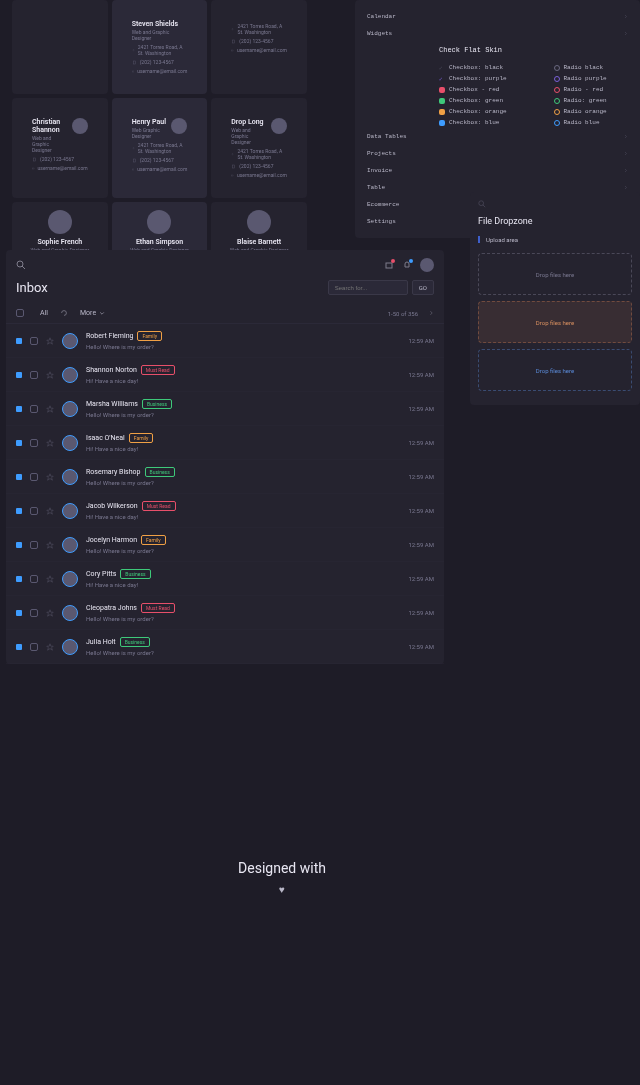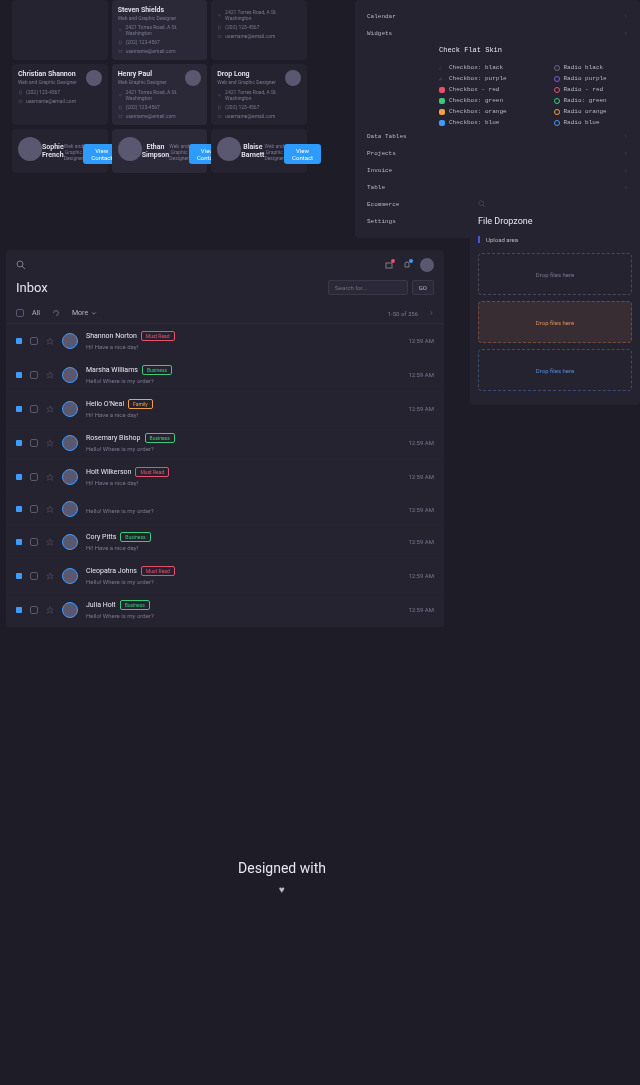--- a/index.html
+++ b/index.html
@@ -1,21 +1,21 @@
 <!DOCTYPE html>
 <html><head>
 <meta charset="utf-8">
 <style>
 *{box-sizing:border-box;margin:0;padding:0;}
 body{background:#1e1c27;color:#b9b7c8;font-family:-apple-system,Segoe UI,Roboto,sans-serif;font-size:7px;width:640px;height:1085px;position:relative;overflow:hidden;}
 .contacts-panel{position:absolute;left:0;top:0;width:320px;padding:0 12px;}
 .contact-grid{display:flex;flex-wrap:wrap;gap:4px;}
-.c-card{background:#25232f;border-radius:4px;padding:6px;width:calc(33.33% - 3px);}
+.c-card{background:#25232f;border-radius:4px;padding:20px;width:calc(33.33% - 3px);}
 .c-card.dark{background:#2b2938;}
-.c-card.v{display:flex;flex-direction:row;align-items:center;text-align:center;padding:8px 6px;}
+.c-card.v{display:flex;flex-direction:column;align-items:center;text-align:center;padding:8px 6px;}
 .c-row{display:flex;justify-content:space-between;align-items:flex-start;gap:4px;}
 .c-avatar{width:16px;height:16px;border-radius:50%;background:#5a5870;flex-shrink:0;}
 .c-avatar.lg{width:24px;height:24px;margin-bottom:4px;}
 .c-name{color:#e8e6f2;font-size:7px;font-weight:600;}
 .c-role{color:#7a7890;font-size:5px;margin-top:1px;}
 .c-line{color:#7a7890;font-size:5px;display:flex;align-items:center;gap:3px;margin-top:3px;}
 .c-ico{width:5px;height:5px;opacity:.5;}
 .c-btn{background:#2e9cff;color:#fff;font-size:6px;padding:3px 8px;border-radius:3px;margin-top:6px;display:inline-block;}
 .config-panel{position:absolute;left:355px;top:0;width:285px;background:#25232f;border-radius:4px;padding:8px 12px;font-family:Liberation Mono, monospace;}
 .cfg-row{display:flex;justify-content:space-between;align-items:center;padding:5px 0;font-size:6px;}
@@ -44,21 +44,21 @@
 .ib-badge.b::after{background:#3e9cff;}
 .ib-av{width:14px;height:14px;border-radius:50%;background:#5a5870;}
 .ib-hdr{display:flex;justify-content:space-between;align-items:center;padding:0 10px 8px;}
 .ib-title{color:#e8e6f2;font-size:13px;}
 .ib-search{display:flex;gap:4px;}
 .ib-search input{background:#2b2938;border:1px solid #3a3848;color:#8a88a0;font-size:6px;padding:3px 6px;border-radius:2px;width:80px;}
 .ib-go{background:#2b2938;border:1px solid #3a3848;color:#b9b7c8;font-size:6px;padding:3px 6px;border-radius:2px;}
 .ib-tools{display:flex;justify-content:space-between;align-items:center;padding:6px 10px;border-bottom:1px solid #2b2938;}
 .ib-tl{display:flex;align-items:center;gap:12px;}
 .ib-cb{width:8px;height:8px;border:1px solid #5a5870;border-radius:2px;}
-.ib-all{display:flex;align-items:center;gap:8px;font-size:7px;}
+.ib-all{display:flex;align-items:center;gap:16px;font-size:7px;}
 .ib-more{display:flex;align-items:center;gap:3px;font-size:7px;}
 .ib-pg{display:flex;align-items:center;gap:10px;font-size:6px;color:#7a7890;}
 .ib-chev{width:6px;height:6px;opacity:.5;}
 .ib-row{display:flex;align-items:center;padding:7px 10px;gap:8px;border-bottom:1px solid rgba(43,41,56,.4);}
 .ib-row .ib-cb{flex-shrink:0;}
 .ib-star{width:8px;height:8px;opacity:.4;flex-shrink:0;}
 .ib-ra{width:16px;height:16px;border-radius:50%;background:#5a5870;flex-shrink:0;border:1px solid #3e9cff;}
 .ib-msg{flex:1;}
 .ib-from{display:flex;align-items:center;gap:4px;}
 .ib-name{color:#e8e6f2;font-size:7px;}
@@ -395,20 +395,36 @@
   <div id="ib-list">
       <div class="ib-row">
         <div class="ib-mark"></div>
   <div class="ib-cb"></div>
   <svg class="ib-star" viewBox="0 0 10 10">
           <path d="M5 1 L6 4 L9 4 L7 6 L8 9 L5 7 L2 9 L3 6 L1 4 L4 4 Z" fill="none" stroke="#7a7890"></path>
         </svg>
   <div class="ib-ra"></div>
   <div class="ib-msg">
     <div class="ib-from">
+      <span class="ib-name">Robert Fleming</span>
+      <span class="ib-tag" style="color:#f0a045;border-color:#f0a045">Family</span>
+    </div>
+    <div class="ib-prev">Hello! Where is my order?</div>
+  </div>
+  <div class="ib-time">12:59 AM</div>
+      </div>
+      <div class="ib-row">
+        <div class="ib-mark"></div>
+  <div class="ib-cb"></div>
+  <svg class="ib-star" viewBox="0 0 10 10">
+          <path d="M5 1 L6 4 L9 4 L7 6 L8 9 L5 7 L2 9 L3 6 L1 4 L4 4 Z" fill="none" stroke="#7a7890"></path>
+        </svg>
+  <div class="ib-ra"></div>
+  <div class="ib-msg">
+    <div class="ib-from">
       <span class="ib-name">Shannon Norton</span>
       <span class="ib-tag" style="color:#e84f6a;border-color:#e84f6a">Must Read</span>
     </div>
     <div class="ib-prev">Hi! Have a nice day!</div>
   </div>
   <div class="ib-time">12:59 AM</div>
       </div>
       <div class="ib-row">
         <div class="ib-mark"></div>
   <div class="ib-cb"></div>
@@ -427,21 +443,21 @@
       </div>
       <div class="ib-row">
         <div class="ib-mark"></div>
   <div class="ib-cb"></div>
   <svg class="ib-star" viewBox="0 0 10 10">
           <path d="M5 1 L6 4 L9 4 L7 6 L8 9 L5 7 L2 9 L3 6 L1 4 L4 4 Z" fill="none" stroke="#7a7890"></path>
         </svg>
   <div class="ib-ra"></div>
   <div class="ib-msg">
     <div class="ib-from">
-      <span class="ib-name">Hello O'Neal</span>
+      <span class="ib-name">Isaac O'Neal</span>
       <span class="ib-tag" style="color:#f0a045;border-color:#f0a045">Family</span>
     </div>
     <div class="ib-prev">Hi! Have a nice day!</div>
   </div>
   <div class="ib-time">12:59 AM</div>
       </div>
       <div class="ib-row">
         <div class="ib-mark"></div>
   <div class="ib-cb"></div>
   <svg class="ib-star" viewBox="0 0 10 10">
@@ -459,35 +475,39 @@
       </div>
       <div class="ib-row">
         <div class="ib-mark"></div>
   <div class="ib-cb"></div>
   <svg class="ib-star" viewBox="0 0 10 10">
           <path d="M5 1 L6 4 L9 4 L7 6 L8 9 L5 7 L2 9 L3 6 L1 4 L4 4 Z" fill="none" stroke="#7a7890"></path>
         </svg>
   <div class="ib-ra"></div>
   <div class="ib-msg">
     <div class="ib-from">
-      <span class="ib-name">Holt Wilkerson</span>
+      <span class="ib-name">Jacob Wilkerson</span>
       <span class="ib-tag" style="color:#e84f6a;border-color:#e84f6a">Must Read</span>
     </div>
     <div class="ib-prev">Hi! Have a nice day!</div>
   </div>
   <div class="ib-time">12:59 AM</div>
       </div>
       <div class="ib-row">
         <div class="ib-mark"></div>
   <div class="ib-cb"></div>
   <svg class="ib-star" viewBox="0 0 10 10">
           <path d="M5 1 L6 4 L9 4 L7 6 L8 9 L5 7 L2 9 L3 6 L1 4 L4 4 Z" fill="none" stroke="#7a7890"></path>
         </svg>
   <div class="ib-ra"></div>
   <div class="ib-msg">
+    <div class="ib-from">
+      <span class="ib-name">Jocelyn Harmon</span>
+      <span class="ib-tag" style="color:#f0a045;border-color:#f0a045">Family</span>
+    </div>
     <div class="ib-prev">Hello! Where is my order?</div>
   </div>
   <div class="ib-time">12:59 AM</div>
       </div>
       <div class="ib-row">
         <div class="ib-mark"></div>
   <div class="ib-cb"></div>
   <svg class="ib-star" viewBox="0 0 10 10">
           <path d="M5 1 L6 4 L9 4 L7 6 L8 9 L5 7 L2 9 L3 6 L1 4 L4 4 Z" fill="none" stroke="#7a7890"></path>
         </svg>

